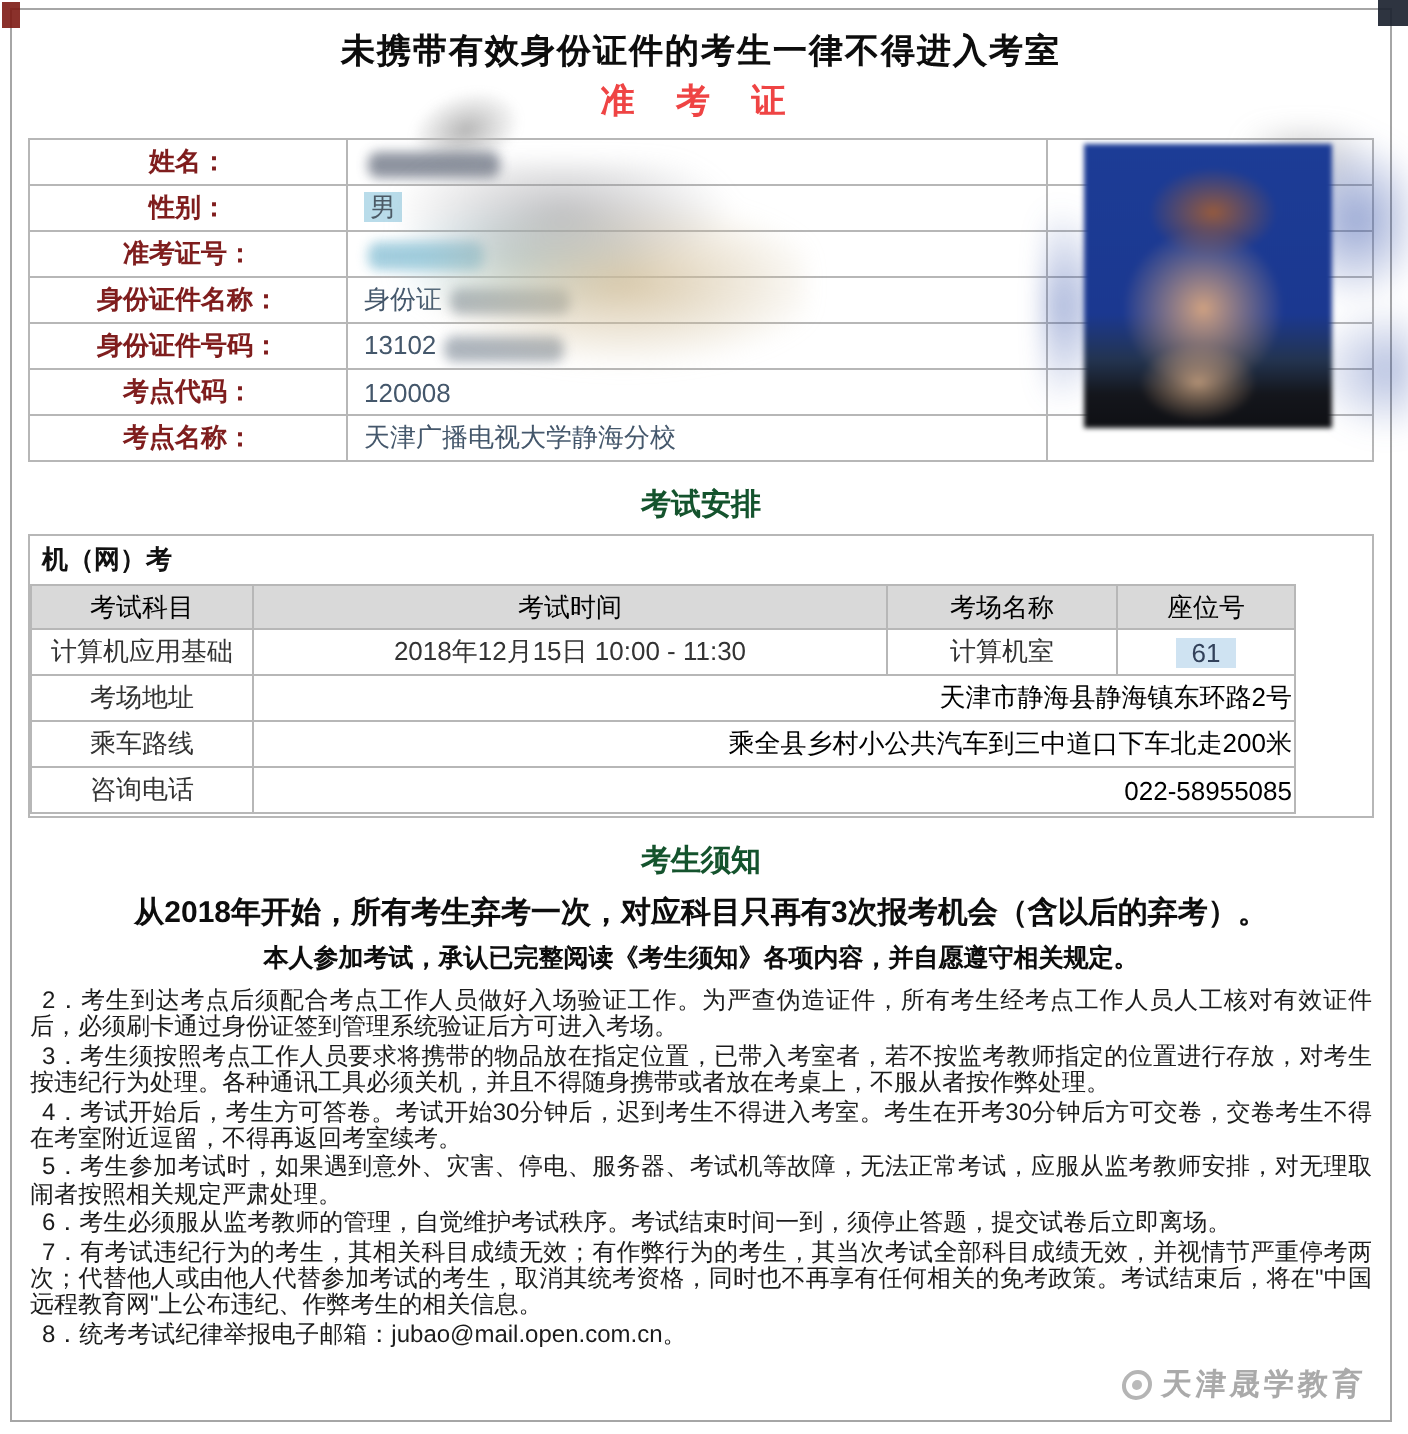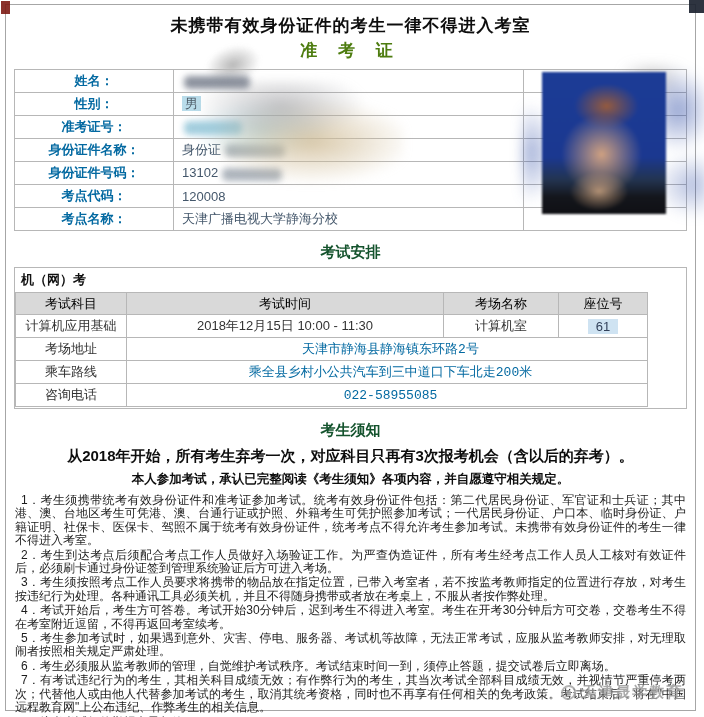--- a/index.html
+++ b/index.html
@@ -6,31 +6,31 @@
   body{width:704px;height:717px;position:relative;overflow:hidden;
        font-family:"Liberation Sans","DejaVu Sans",sans-serif;color:#1a1a1a;}
   .page{position:absolute;left:5px;top:4px;width:691px;height:707px;
         border:1px solid #a6a6a6;background:#fff;box-sizing:border-box;}
   
   .artifact-tl{position:absolute;left:1px;top:1px;width:9px;height:13px;background:#7d1b14;opacity:.9;}
   .artifact-tr{position:absolute;right:0;top:0;width:15px;height:13px;background:#1c2330;opacity:.92;}
 
   
   .title1{text-align:center;font-weight:bold;font-size:17px;letter-spacing:1px;padding-top:9px;color:#0d0d0d;}
-  .title2{text-align:center;font-weight:bold;font-size:17px;letter-spacing:8px;margin-top:2px;color:#4d7c0f;}
+  .title2{text-align:center;font-weight:bold;font-size:17px;letter-spacing:8px;margin-top:2px;color:#ef4444;}
   .title-smudge{position:absolute;left:188px;top:34px;width:78px;height:52px;border-radius:50%;
         background:radial-gradient(closest-side,rgba(110,110,110,.5),rgba(110,110,110,0) 72%);
         filter:blur(2px);transform:rotate(-18deg);pointer-events:none;}
 
   
   .info-wrap{position:relative;margin:7px 8px 0 8px;}
   table{border-collapse:collapse;}
   .info-table{width:100%;table-layout:fixed;}
   .info-table td{border:1px solid #b7b7b7;height:20px;font-size:13px;overflow:hidden;}
-  .info-table .lbl{width:156px;text-align:center;font-weight:bold;color:#0369a1;}
+  .info-table .lbl{width:156px;text-align:center;font-weight:bold;color:#7f1d1d;}
   .info-table .val{padding-left:8px;color:#44576b;position:relative;}
   .info-table .pcol{width:160px;}
   
   .blob{display:inline-block;vertical-align:middle;border-radius:5px;filter:blur(3px);}
   .blob-name{width:66px;height:13px;background:#79808e;opacity:.85;margin-left:2px;}
   .blob-id{width:60px;height:13px;background:#9aa3ad;opacity:.8;margin-left:4px;}
   .blob-ticket{width:58px;height:14px;background:#9fccdd;opacity:.95;margin-left:2px;}
   .hl-cyan{background:#b9dcea;padding:0 3px;color:#4c5a66;}
   .big-smudge{position:absolute;left:185px;top:12px;width:205px;height:110px;pointer-events:none;
         background:
@@ -55,21 +55,21 @@
         filter:blur(6px);}
 
   
   .sec-head{text-align:center;font-weight:bold;font-size:15px;margin-top:12px;color:#14532d;}
   .exam-box{margin:5px 8px 0 8px;border:1px solid #b7b7b7;padding-bottom:1px;}
   .mode{font-weight:bold;font-size:13px;padding:3px 0 3px 6px;color:#111;}
   .exam-table{width:calc(100% - 38px);font-size:13px;}
   .exam-table th{border:1px solid #b7b7b7;background:#d9d9d9;font-weight:normal;color:#000000;height:19px;}
   .exam-table td{border:1px solid #b7b7b7;height:20px;text-align:center;color:#333;}
   .exam-table .c1{width:108px;} .exam-table .c3{width:112px;} .exam-table .c4{width:86px;}
-  .exam-table td.left{text-align:center;padding-left:8px;color:#0369a1;font-family:Liberation Mono, monospace;}
+  .exam-table td.left{text-align:right;padding-left:8px;color:#000000;}
   .seat{background:#cfe3f2;color:#32415a;padding:0 8px;}
 
   
   .n1{text-align:center;font-weight:bold;font-size:15px;margin-top:7px;color:#0d0d0d;}
   .n2{text-align:center;font-weight:bold;font-size:12.5px;margin-top:5px;color:#0d0d0d;}
   .items{margin:6px 9px 0 9px;font-size:12px;line-height:13.4px;text-align:justify;color:#1c1c1c;}
   .items p{margin:0 0 1px 0;text-indent:6px;}
 
   
   .watermark{position:absolute;right:12px;bottom:8px;display:flex;align-items:center;gap:5px;
@@ -164,21 +164,20 @@
       </tr>
     </tbody>
       </table>
   </div>
 
   <div class="sec-head">考生须知</div>
   <div class="n1">从2018年开始，所有考生弃考一次，对应科目只再有3次报考机会（含以后的弃考）。</div>
   <div class="n2">本人参加考试，承认已完整阅读《考生须知》各项内容，并自愿遵守相关规定。</div>
 
   <div class="items">
-    <p>1．考生须携带统考有效身份证件和准考证参加考试。统考有效身份证件包括：第二代居民身份证、军官证和士兵证；其中港、澳、台地区考生可凭港、澳、台通行证或护照、外籍考生可凭护照参加考试；一代居民身份证、户口本、临时身份证、户籍证明、社保卡、医保卡、驾照不属于统考有效身份证件，统考考点不得允许考生参加考试。未携带有效身份证件的考生一律不得进入考室。</p>
     <p>2．考生到达考点后须配合考点工作人员做好入场验证工作。为严查伪造证件，所有考生经考点工作人员人工核对有效证件后，必须刷卡通过身份证签到管理系统验证后方可进入考场。</p>
     <p>3．考生须按照考点工作人员要求将携带的物品放在指定位置，已带入考室者，若不按监考教师指定的位置进行存放，对考生按违纪行为处理。各种通讯工具必须关机，并且不得随身携带或者放在考桌上，不服从者按作弊处理。</p>
     <p>4．考试开始后，考生方可答卷。考试开始30分钟后，迟到考生不得进入考室。考生在开考30分钟后方可交卷，交卷考生不得在考室附近逗留，不得再返回考室续考。</p>
     <p>5．考生参加考试时，如果遇到意外、灾害、停电、服务器、考试机等故障，无法正常考试，应服从监考教师安排，对无理取闹者按照相关规定严肃处理。</p>
     <p>6．考生必须服从监考教师的管理，自觉维护考试秩序。考试结束时间一到，须停止答题，提交试卷后立即离场。</p>
     <p>7．有考试违纪行为的考生，其相关科目成绩无效；有作弊行为的考生，其当次考试全部科目成绩无效，并视情节严重停考两次；代替他人或由他人代替参加考试的考生，取消其统考资格，同时也不再享有任何相关的免考政策。考试结束后，将在"中国远程教育网"上公布违纪、作弊考生的相关信息。</p>
     <p>8．统考考试纪律举报电子邮箱：jubao@mail.open.com.cn。</p>
   </div>
 
   <div class="watermark">

